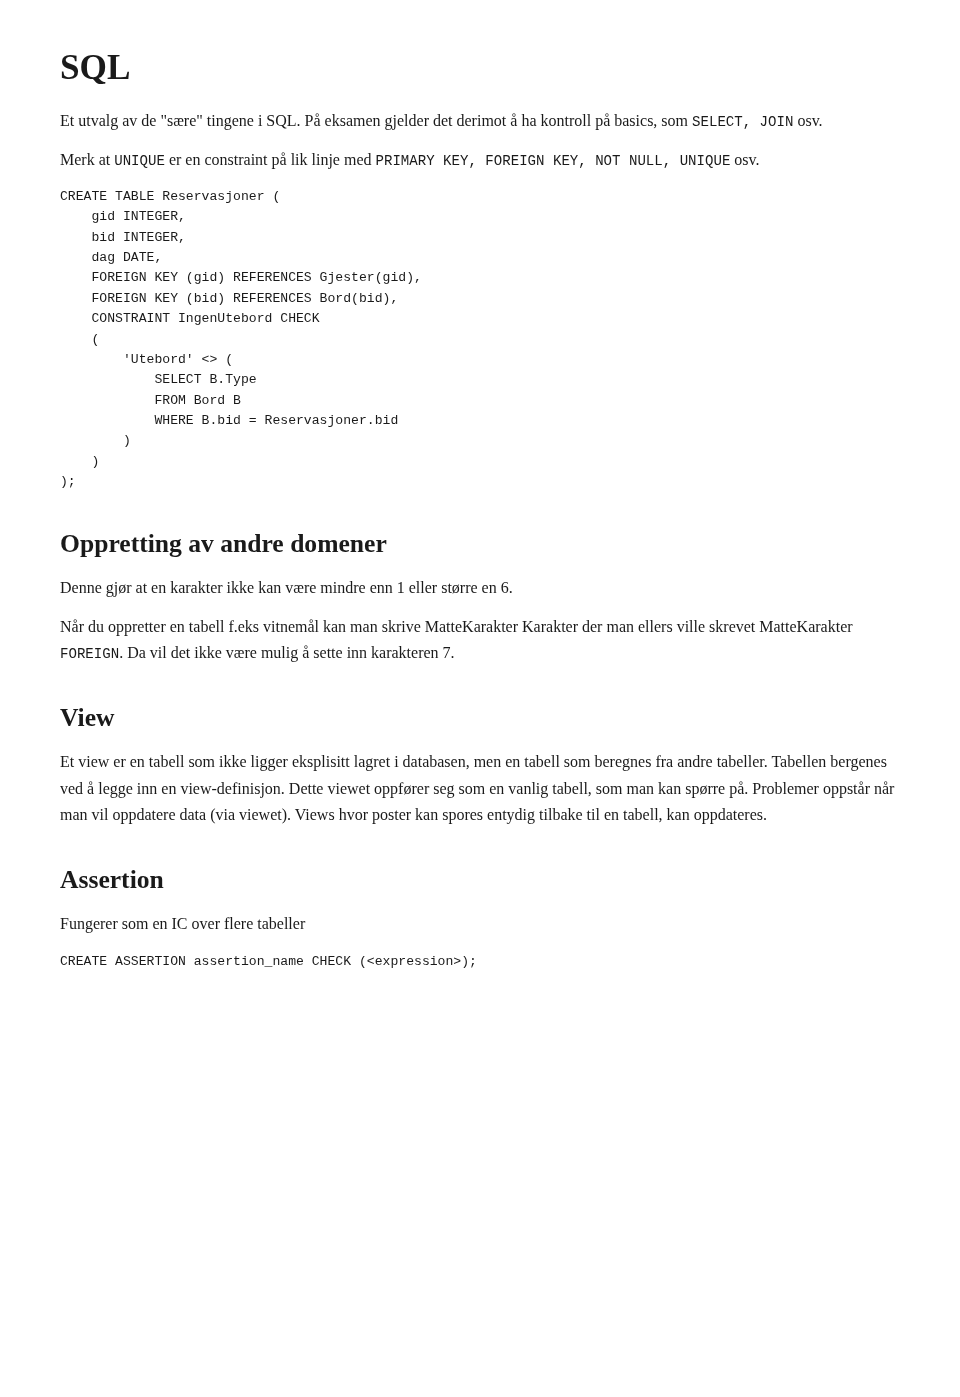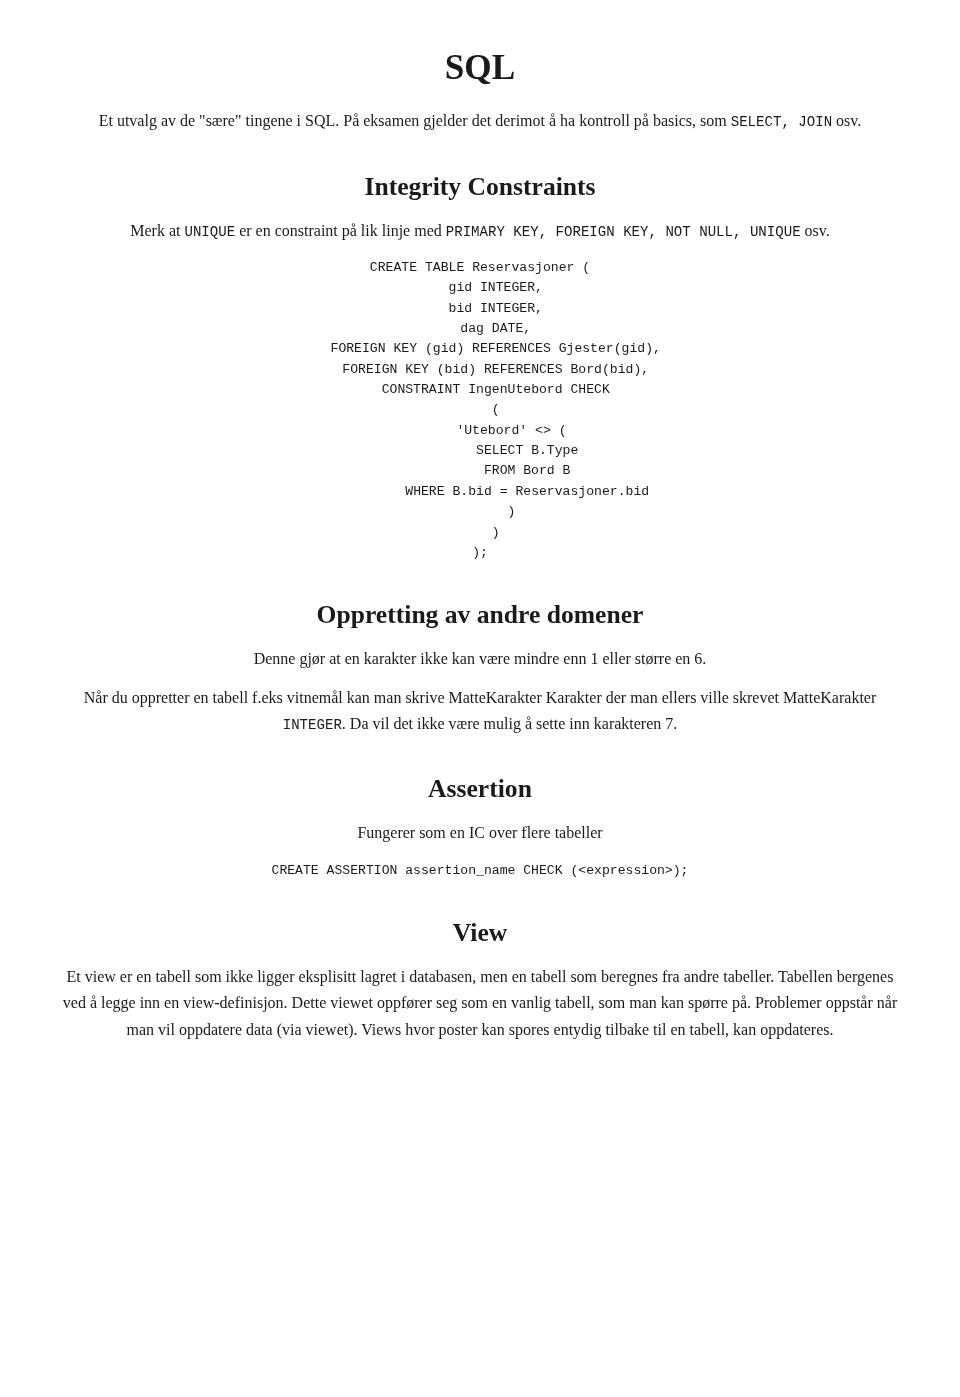--- a/index.html
+++ b/index.html
@@ -1,19 +1,18 @@
 <!DOCTYPE html>
 <html><head>
   <meta charset="utf-8">
   <style>
     * {
       margin: 0;
       padding: 0;
       box-sizing: border-box;
-      text-align: center;
     }
 
     body {
       background: #ffffff;
       color: #1a1a1a;
       font-family: Georgia, 'Times New Roman', serif;
       font-size: 16px;
       line-height: 1.6;
       padding: 40px 60px;
       max-width: 960px;
@@ -73,21 +72,20 @@
 
 <div>
 
   <h1>SQL</h1>
 
   <div class="section">
     <p>Et utvalg av de "sære" tingene i SQL. På eksamen gjelder det derimot å ha kontroll på basics, som <code>SELECT, JOIN</code> osv.</p>
   </div>
 
   <div class="section">
-    <h2>Integrity Constraints</h2>
     <p>Merk at <code>UNIQUE</code> er en constraint på lik linje med <code>PRIMARY KEY, FOREIGN KEY, NOT NULL, UNIQUE</code> osv.</p>
 
     <pre class="code-block">CREATE TABLE Reservasjoner (
     gid INTEGER,
     bid INTEGER,
     dag DATE,
     FOREIGN KEY (gid) REFERENCES Gjester(gid),
     FOREIGN KEY (bid) REFERENCES Bord(bid),
     CONSTRAINT IngenUtebord CHECK
     (
@@ -98,28 +96,28 @@
         )
     )
 );</pre>
   </div>
 
   <div class="section">
     <h2>Oppretting av andre domener</h2>
 
 
     <p>Denne gjør at en karakter ikke kan være mindre enn 1 eller større en 6.</p>
-    <p>Når du oppretter en tabell f.eks vitnemål kan man skrive MatteKarakter Karakter der man ellers ville skrevet MatteKarakter <code>INTEGER</code>. Da vil det ikke være mulig å sette inn karakteren 7.</p>
+    <p>Når du oppretter en tabell f.eks vitnemål kan man skrive MatteKarakter Karakter der man ellers ville skrevet MatteKarakter <code>FOREIGN</code>. Da vil det ikke være mulig å sette inn karakteren 7.</p>
+  </div>
+
+  <div class="section">
+    <h2>View</h2>
+    <p>Et view er en tabell som ikke ligger eksplisitt lagret i databasen, men en tabell som beregnes fra andre tabeller. Tabellen bergenes ved å legge inn en view-definisjon. Dette viewet oppfører seg som en vanlig tabell, som man kan spørre på. Problemer oppstår når man vil oppdatere data (via viewet). Views hvor poster kan spores entydig tilbake til en tabell, kan oppdateres.</p>
   </div>
 
   <div class="section">
     <h2>Assertion</h2>
     <p>Fungerer som en IC over flere tabeller</p>
 
     <pre class="code-block">CREATE ASSERTION assertion_name CHECK (&lt;expression&gt;);</pre>
   </div>
 
-  <div class="section">
-    <h2>View</h2>
-    <p>Et view er en tabell som ikke ligger eksplisitt lagret i databasen, men en tabell som beregnes fra andre tabeller. Tabellen bergenes ved å legge inn en view-definisjon. Dette viewet oppfører seg som en vanlig tabell, som man kan spørre på. Problemer oppstår når man vil oppdatere data (via viewet). Views hvor poster kan spores entydig tilbake til en tabell, kan oppdateres.</p>
-  </div>
-
 </div>
 
 </body></html>

